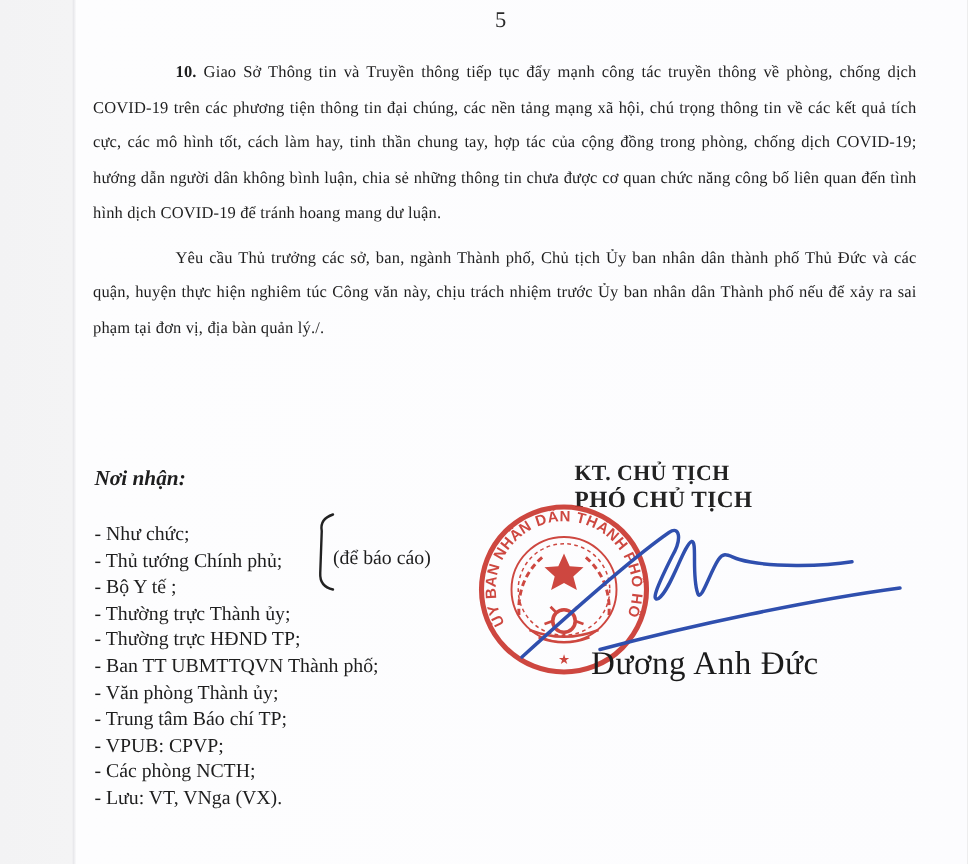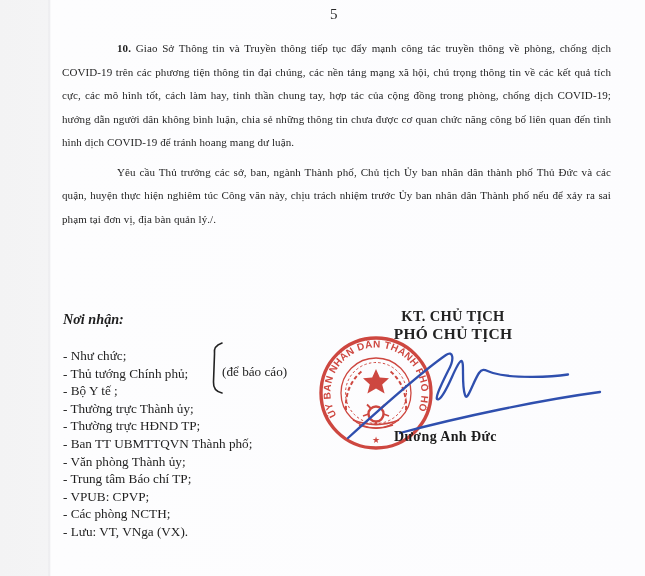--- a/index.html
+++ b/index.html
@@ -11,27 +11,27 @@
   .page-number{position:absolute;top:6px;left:330px;font-size:15px;color:#2a2a2a;}
   .content{position:absolute;left:62px;top:37px;width:549px;text-align:justify;
     font-size:11px;line-height:23.5px;letter-spacing:.1px;}
   .content p{margin:0 0 6px 0;text-indent:55px;}
   .content .pnum{font-weight:bold;}
   .recipients{position:absolute;left:63px;top:311px;width:230px;}
   .rhead{font-weight:bold;font-style:italic;font-size:14.2px;margin-bottom:19px;}
   .recipients ul{list-style:none;margin:0;padding:0;font-size:13.2px;line-height:17.6px;}
   .bracket{position:absolute;left:207px;top:340px;}
   .note{position:absolute;left:222px;top:364px;font-size:13.2px;}
-  .signblock{position:absolute;left:383px;top:308px;width:140px;text-align:center;
+  .signblock{position:absolute;left:383px;top:308px;width:140px;
     font-weight:bold;color:#222;}
   .signblock .kt{font-size:14.5px;letter-spacing:.3px;}
   .signblock .vice{font-size:15.5px;letter-spacing:.3px;}
   .seal{position:absolute;left:317px;top:334px;opacity:.9;}
   .signature{position:absolute;left:340px;top:343px;}
-  .signer{position:absolute;left:394px;top:429px;font-weight:bold;font-size:14px;color:#1b1b1b;letter-spacing:.4px;}
+  .signer{position:absolute;left:394px;top:429px;font-weight:normal;font-size:22px;color:#1b1b1b;letter-spacing:.4px;}
   svg{display:block;}
 </style>
 </head>
 <body>
 
 <div class="canvas">
 
   <div class="page-number">5</div>
 
   <div class="content">

